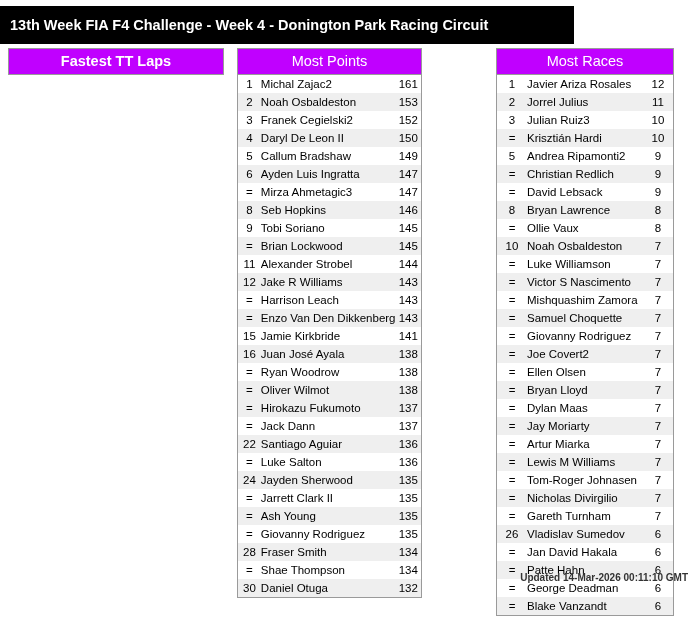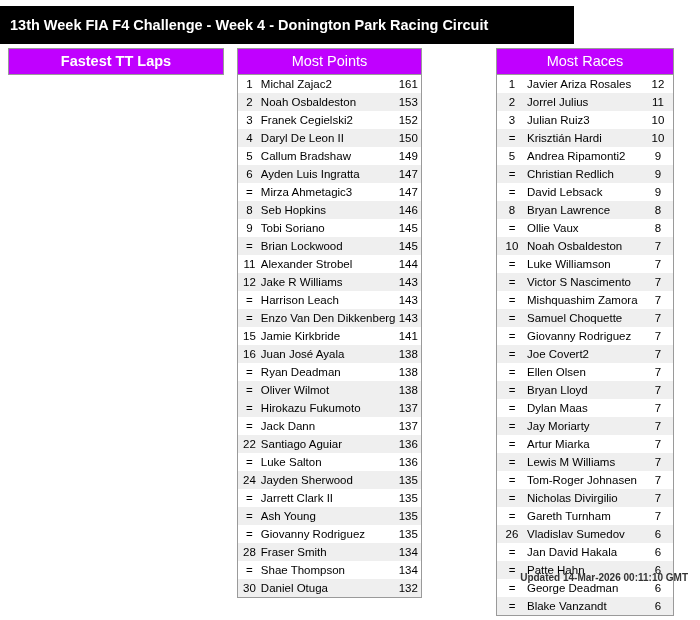--- a/index.html
+++ b/index.html
@@ -220,21 +220,21 @@
               <td class="name">Jamie Kirkbride</td>
               <td class="val">141</td>
             </tr>
             <tr class="shade">
               <td class="pos">16</td>
               <td class="name">Juan José Ayala</td>
               <td class="val">138</td>
             </tr>
             <tr class="plain">
               <td class="pos">=</td>
-              <td class="name">Ryan Deadman</td>
+              <td class="name">Ryan Woodrow</td>
               <td class="val">138</td>
             </tr>
             <tr class="shade">
               <td class="pos">=</td>
               <td class="name">Oliver Wilmot</td>
               <td class="val">138</td>
             </tr>
             <tr class="shade">
               <td class="pos">=</td>
               <td class="name">Hirokazu Fukumoto</td>

